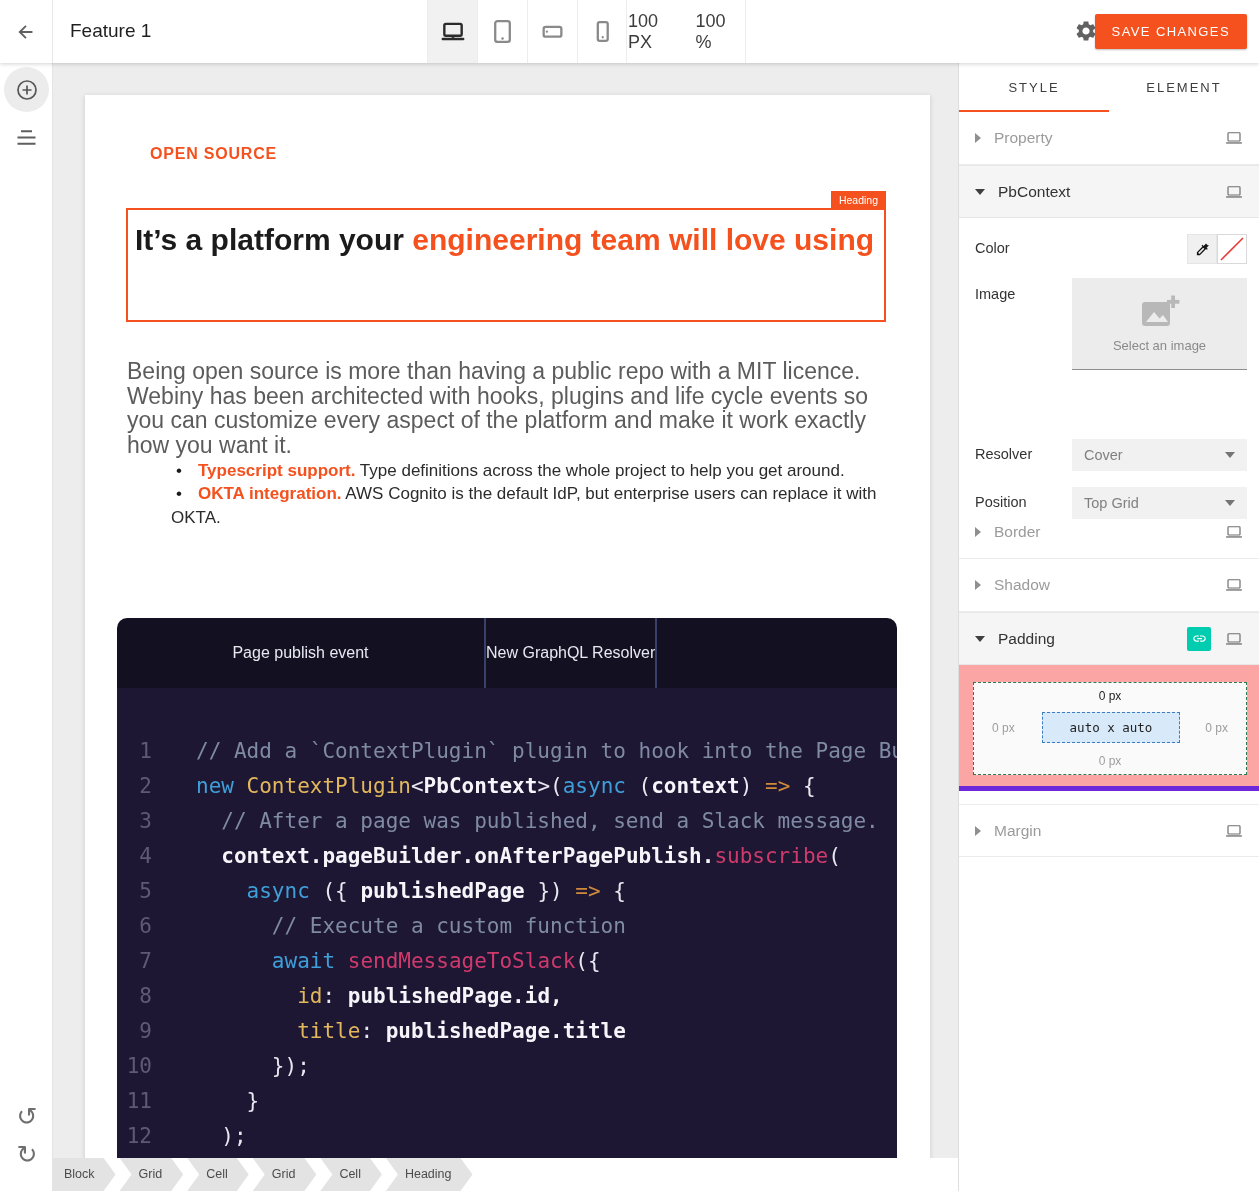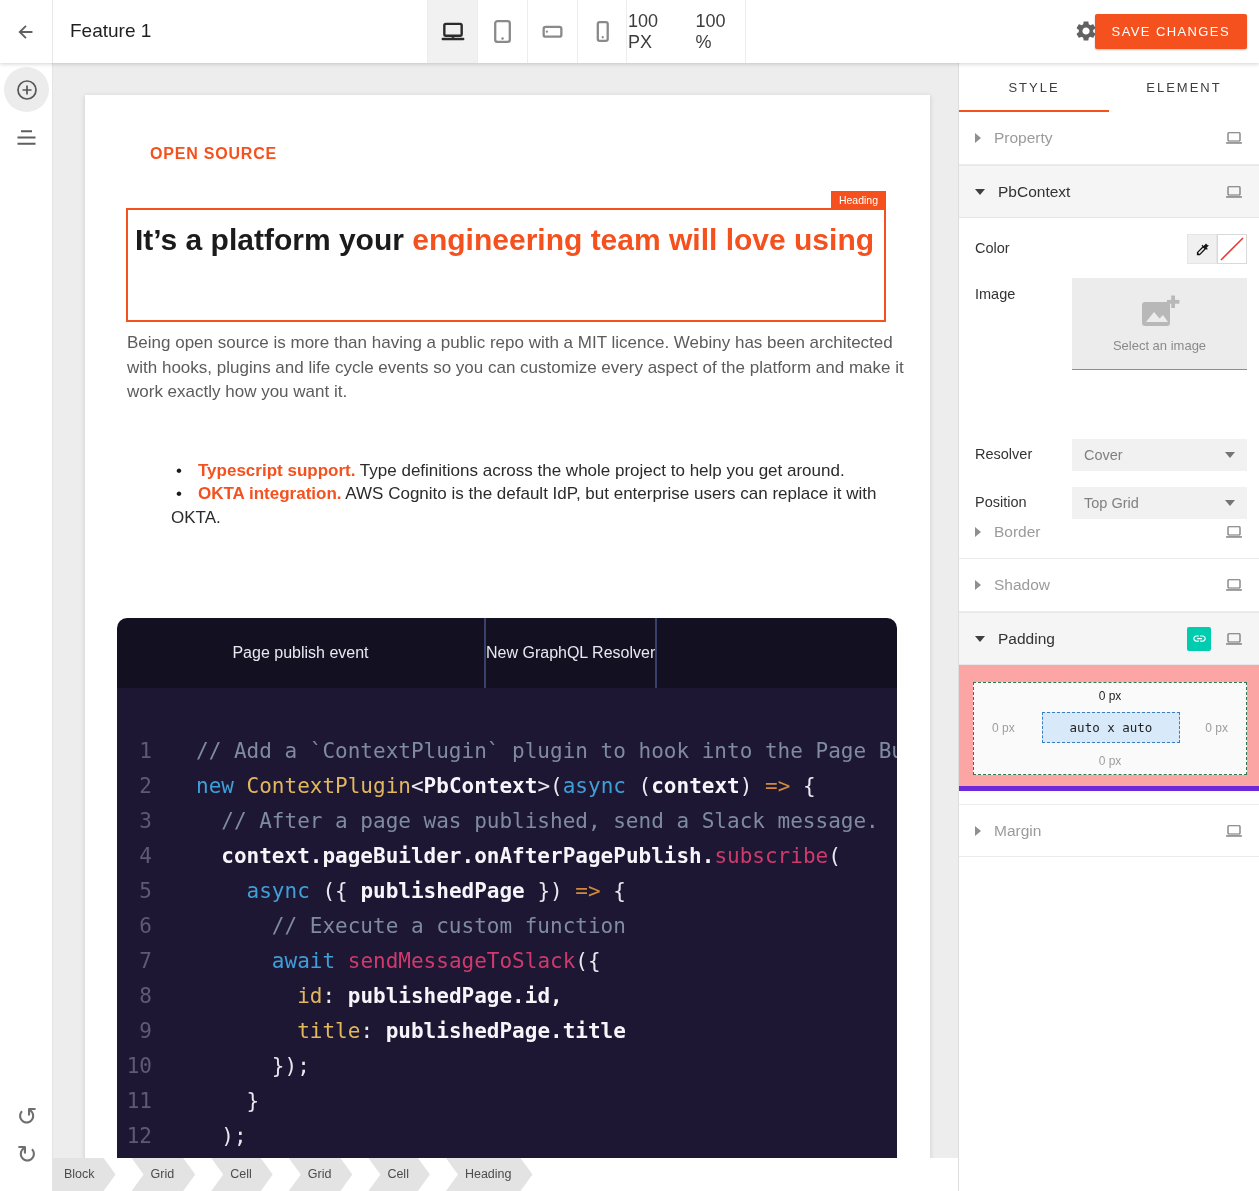--- a/index.html
+++ b/index.html
@@ -42,21 +42,21 @@
           box-shadow:0 1px 5px rgba(0,0,0,.15); }
   .kicker { position:absolute; left:65px; top:50px; font-size:16px; font-weight:bold;
             letter-spacing:.8px; color:#f4511e; }
   .heading-box { position:absolute; left:41px; top:113px; width:760px; height:114px;
                  border:2px solid #f4511e; cursor:pointer; }
   .heading-badge { position:absolute; right:-2px; top:-19px; height:19px; line-height:19px;
                    background:#f4511e; color:#fff; font-size:10.5px; padding:0 8px; }
   .heading-text { position:absolute; left:7px; top:3px; width:745px; font-size:30px; line-height:54px;
                   font-weight:bold; color:#1b1b1b; }
   .heading-text .hl { color:#f4511e; }
-  .page-paragraph { position:absolute; left:42px; top:236px; width:782px; font-size:17px;
+  .page-paragraph { position:absolute; left:42px; top:264px; width:782px; font-size:23px;
                     line-height:24.5px; color:#5c5c5c; cursor:pointer; }
   .bullet-list { position:absolute; left:86px; top:364px; width:730px; font-size:17px;
                  line-height:23.3px; color:#2b2b2b; list-style:none; cursor:pointer; }
   .bullet-list li::before { content:"\2022"; display:inline-block; width:22px; padding-left:5px; color:#1b1b1b; }
   .bullet-list .b-label { font-weight:bold; color:#f4511e; }
 
   
   .code-block { position:absolute; left:32px; top:523px; width:780px; height:677px;
                 border-radius:10px 10px 0 0; overflow:hidden; cursor:pointer; }
   .code-tabs { height:70px; background:#131022; display:flex; align-items:stretch; }
@@ -68,21 +68,21 @@
                font-size:21px; line-height:35px; padding-top:46px; white-space:pre; overflow:hidden; }
   .code-line { display:flex; }
   .code-line .ln { display:inline-block; width:35px; text-align:right; color:#5e5a75; flex:none; }
   .code-line .ltxt { margin-left:44px; color:#e8e8f0; }
   .c-com { color:#7f8aa3; } .c-kw { color:#3f9fd8; } .c-cls { color:#e3b75c; }
   .c-key { color:#e3b75c; } .c-fn { color:#cf3a6d; } .c-arrow { color:#cf8a3c; }
   .c-pl { color:#e8e8f0; } .c-plb { color:#f6f6fa; font-weight:bold; }
 
   
   .crumbbar { position:absolute; left:53px; bottom:0; width:905px; height:33px; background:#fff;
-              display:flex; align-items:center; gap:16px; z-index:30; }
+              display:flex; align-items:center; gap:4px; z-index:30; }
   .crumb { height:33px; line-height:33px; background:#e3e3e3; color:#4c4c4c; font-size:12.5px;
            padding:0 21px 0 19px; cursor:pointer;
            clip-path:polygon(0 0, calc(100% - 12px) 0, 100% 50%, calc(100% - 12px) 100%, 0 100%, 12px 50%); }
   .crumb.first { clip-path:polygon(0 0, calc(100% - 12px) 0, 100% 50%, calc(100% - 12px) 100%, 0 100%);
                  padding-left:11px; }
 
   
   .panel { position:absolute; left:958px; top:63px; width:301px; height:1128px; background:#fff;
            border-left:1px solid #dedede; z-index:20; }
   .panel-tabs { display:flex; height:49px; }

